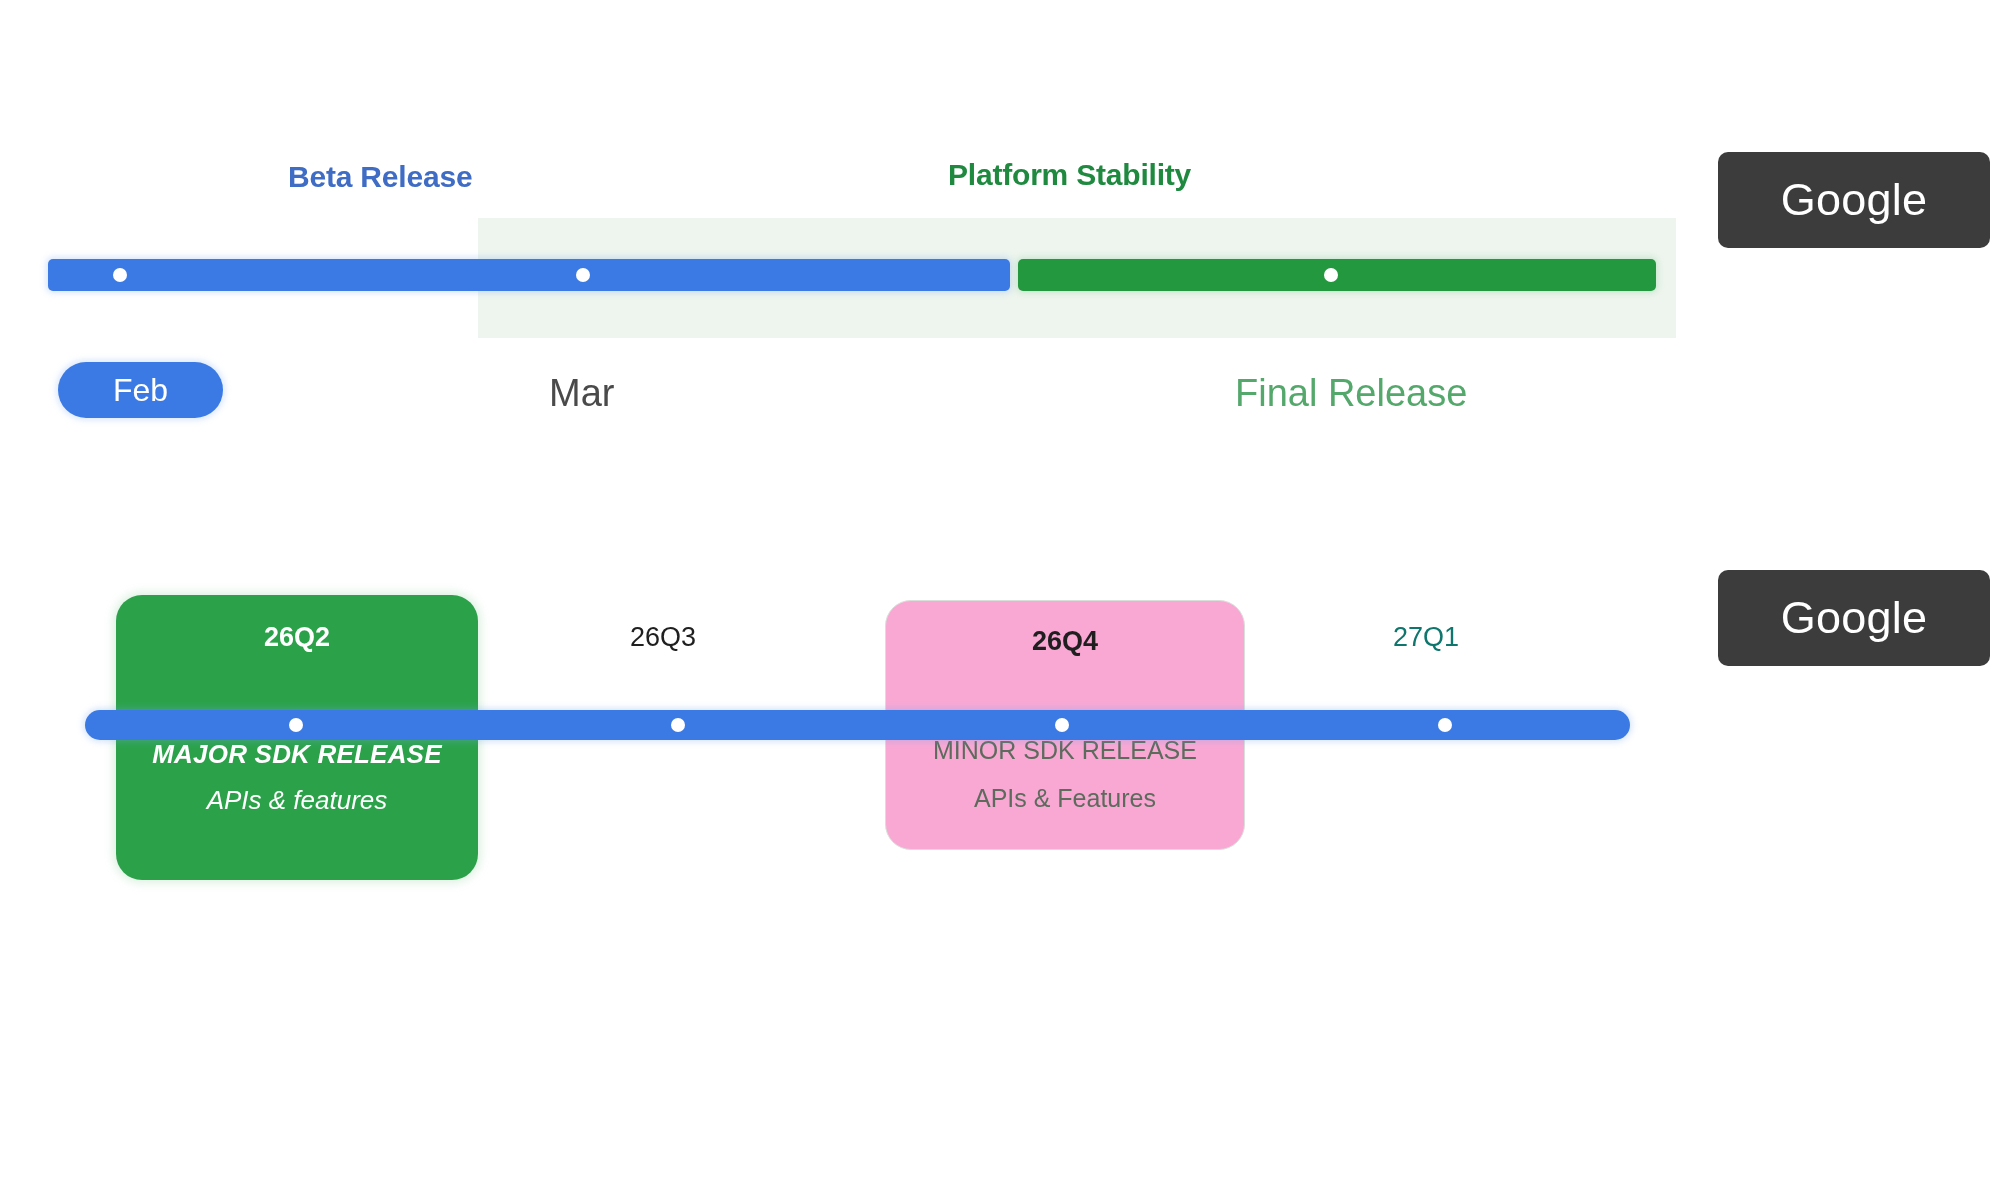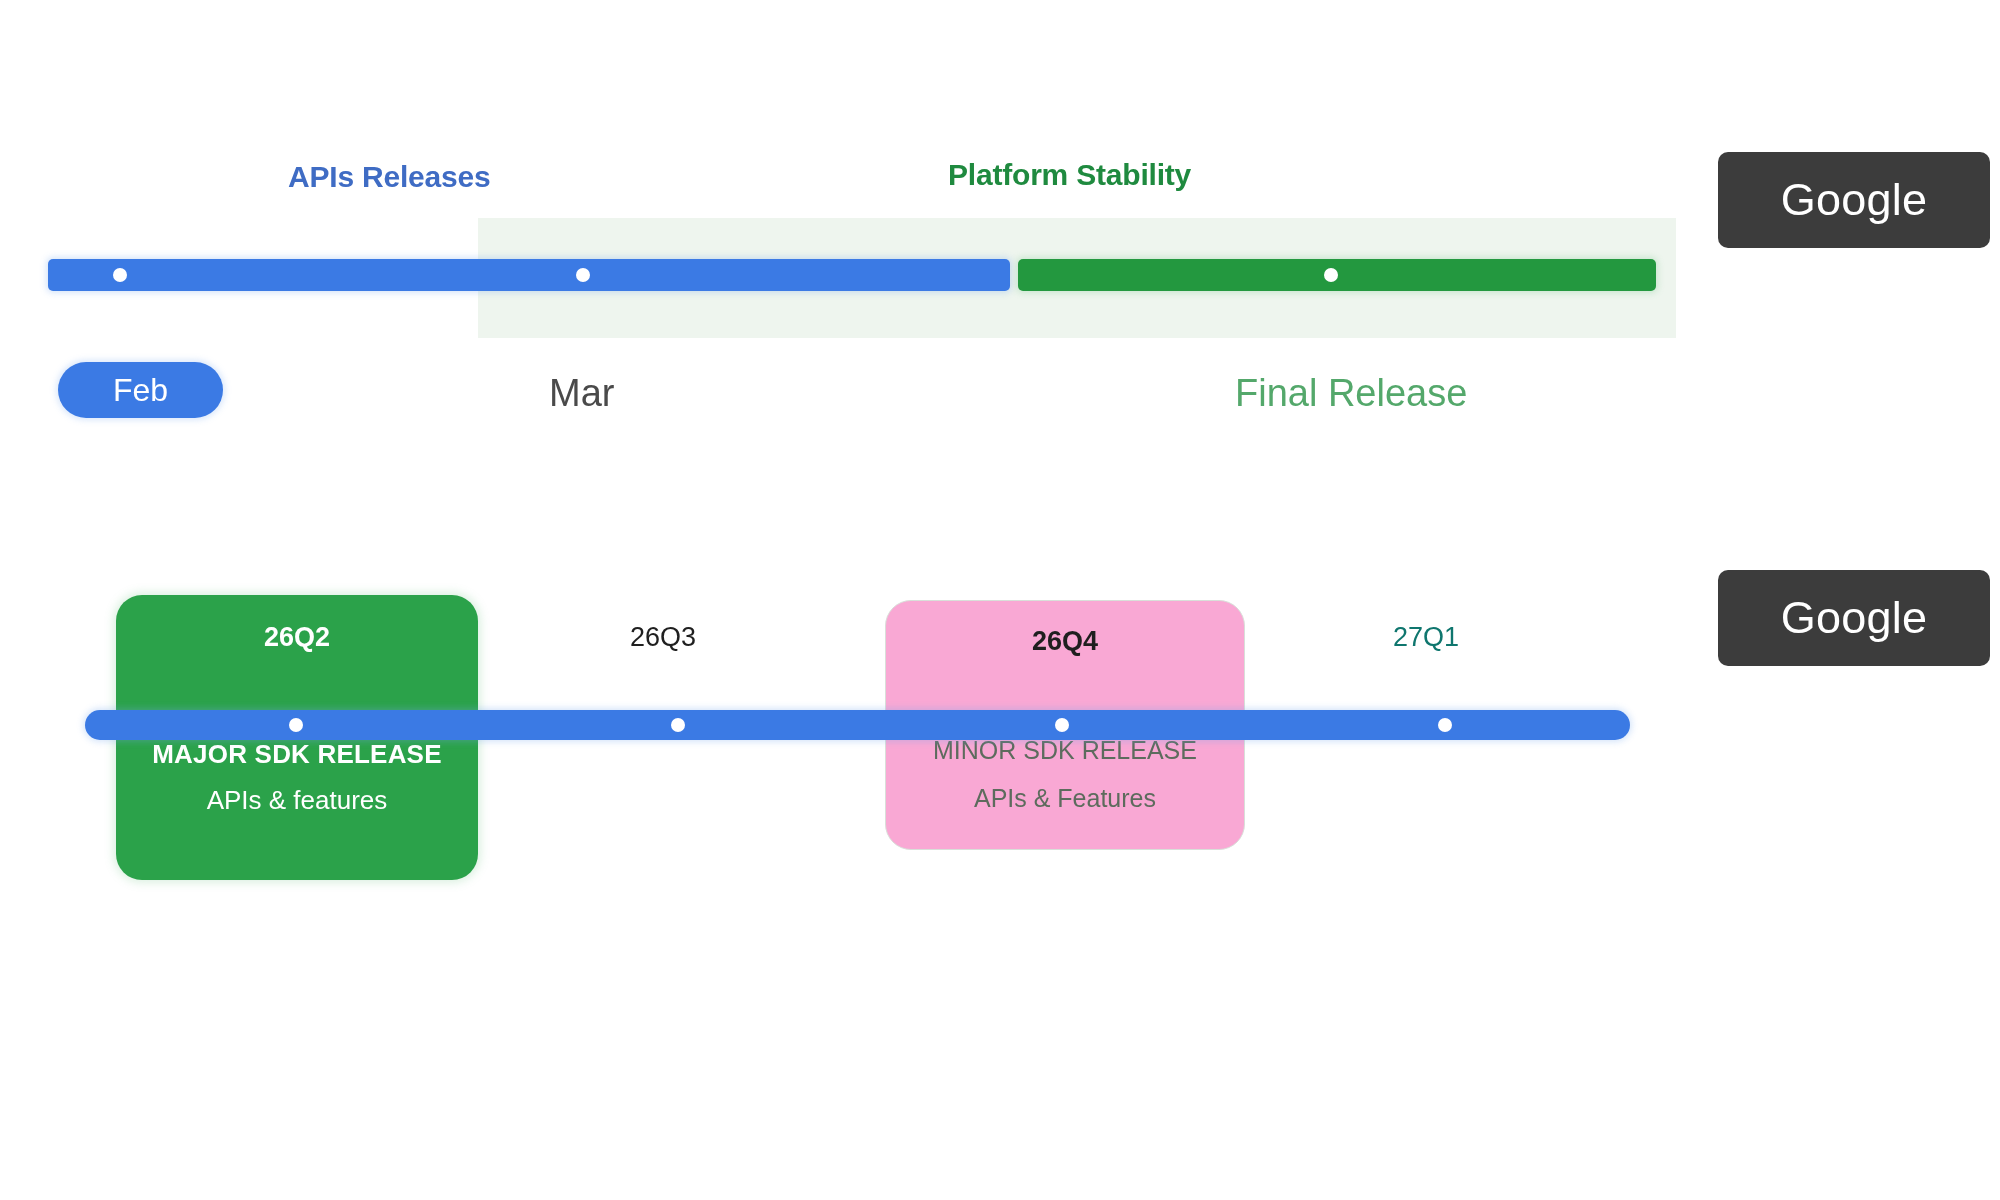--- a/index.html
+++ b/index.html
@@ -165,20 +165,21 @@
     position: absolute;
     top: 136px;
     left: 0; right: 0;
     text-align: center;
   }
   #card-major .card-body .line {
     color: #ffffff;
     font-size: 26px;
     line-height: 46px;
     white-space: nowrap;
+    font-style: italic;
   }
   #card-major .card-body .line.head { font-weight: 700; letter-spacing: 0.2px; }
 
   
   #card-minor {
     position: absolute;
     left: 885px;
     top: 130px;
     width: 360px;
     height: 250px;
@@ -210,21 +211,21 @@
     white-space: nowrap;
   }
 </style>
 </head>
 <body>
 
 <section id="top-timeline">
 
   <div id="stability-band"></div>
 
-  <div class="top-heading" id="heading-beta">APIs Releases</div>
+  <div class="top-heading" id="heading-beta">Beta Release</div>
 
   <div class="top-heading" id="heading-stability">Platform Stability</div>
 
   <div id="top-bar-blue">
     <div class="bar-dot" style="left:65px; top:9px;"></div>
     <div class="bar-dot" style="left:528px; top:9px;"></div>
   </div>
 
   <div id="top-bar-green">
     <div class="bar-dot" style="left:306px; top:9px;"></div>

